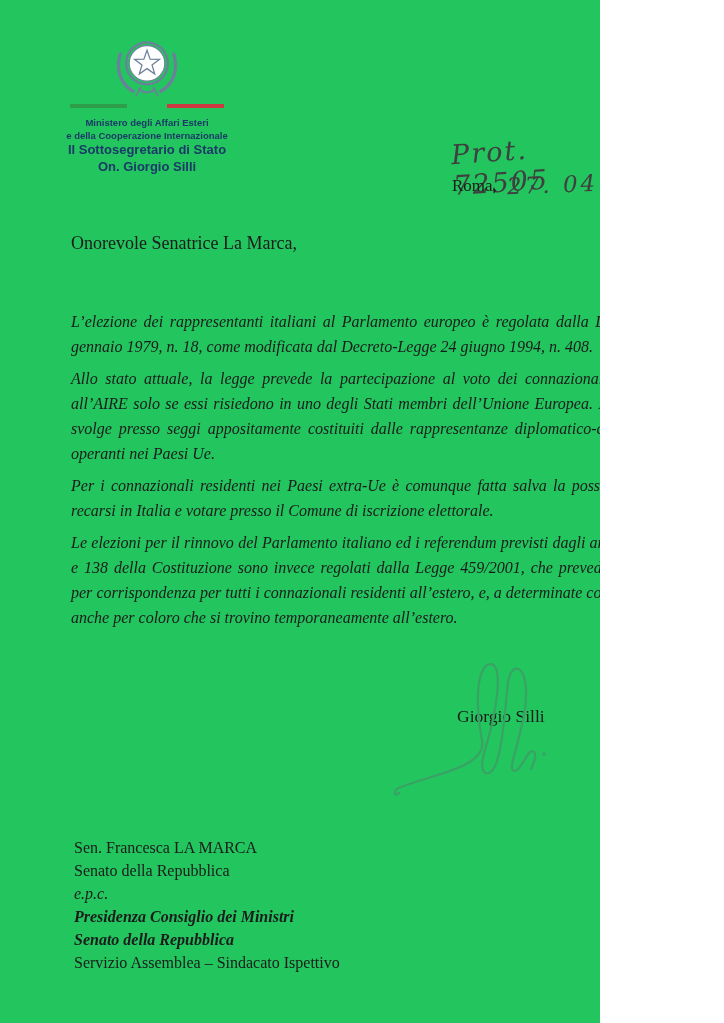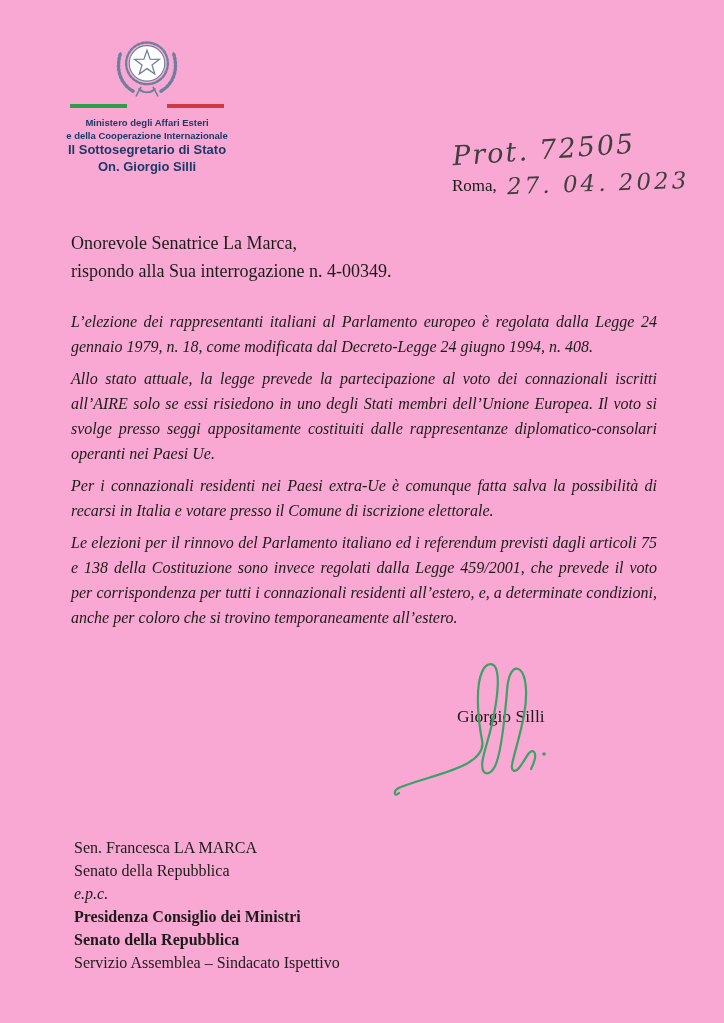--- a/index.html
+++ b/index.html
@@ -1,20 +1,20 @@
 <!DOCTYPE html>
 <html><head>
 <meta charset="utf-8">
 <style>
   html,body { margin:0; padding:0; background:#ffffff; }
   .page {
     position: relative;
-    width: 724px;
+    width: 600px;
     height: 1023px;
-    background: #f9a8d4;
+    background: #22c55e;
     overflow: hidden;
     font-family: "Liberation Serif", serif;
     color: #1b1b1b;
   }
 
   
   .letterhead {
     position: absolute;
     left: 64px; top: 34px;
     width: 166px;
@@ -53,21 +53,21 @@
   }
   .letter-body p { margin: 0 0 7px 0; text-align: justify; font-style: italic; }
 
   
   .sig-name { position: absolute; left: 457px; top: 706px; font-size: 17.5px; z-index: 1; }
   .sig-svg  { position: absolute; left: 392px; top: 657px; width: 180px; height: 146px; z-index: 2; }
 
   
   .recipients { position: absolute; left: 74px; top: 836px; font-size: 16px; line-height: 23px; }
   .r-italic { font-style: italic; }
-  .r-bolditalic { font-weight: bold; }
+  .r-bolditalic { font-style: italic; font-weight: bold; }
 </style>
 </head>
 <body>
 
 <div class="page">
 
   <div class="letterhead">
     <svg class="emblem" viewBox="0 0 100 88" aria-hidden="true">
       <g fill="none" stroke="#6e7f9c" stroke-linecap="round">
         <path d="M32 74 C 15 64, 9 45, 16 24" stroke-width="4.5" stroke-dasharray="1.8 3"></path>
@@ -93,21 +93,20 @@
 
   <div class="prot-line handwritten">Prot. 72505</div>
 
   <div class="date-line">
     <span class="place">Roma,</span>
     <span class="hw-date handwritten">27. 04. 2023</span>
   </div>
 
   <div class="salutation">
     <div>Onorevole Senatrice La Marca,</div>
-    <div>rispondo alla Sua interrogazione n. 4-00349.</div>
   </div>
 
   <div class="letter-body">
     <p>L’elezione dei rappresentanti italiani al Parlamento europeo è regolata dalla Legge 24 gennaio 1979, n. 18, come modificata dal Decreto-Legge 24 giugno 1994, n. 408.</p>
     <p>Allo stato attuale, la legge prevede la partecipazione al voto dei connazionali iscritti all’AIRE solo se essi risiedono in uno degli Stati membri dell’Unione Europea. Il voto si svolge presso seggi appositamente costituiti dalle rappresentanze diplomatico-consolari operanti nei Paesi Ue.</p>
     <p>Per i connazionali residenti nei Paesi extra-Ue è comunque fatta salva la possibilità di recarsi in Italia e votare presso il Comune di iscrizione elettorale.</p>
     <p>Le elezioni per il rinnovo del Parlamento italiano ed i referendum previsti dagli articoli 75 e 138 della Costituzione sono invece regolati dalla Legge 459/2001, che prevede il voto per corrispondenza per tutti i connazionali residenti all’estero, e, a determinate condizioni, anche per coloro che si trovino temporaneamente all’estero.</p>
   </div>
 
   <div class="sig-name">Giorgio Silli</div>

